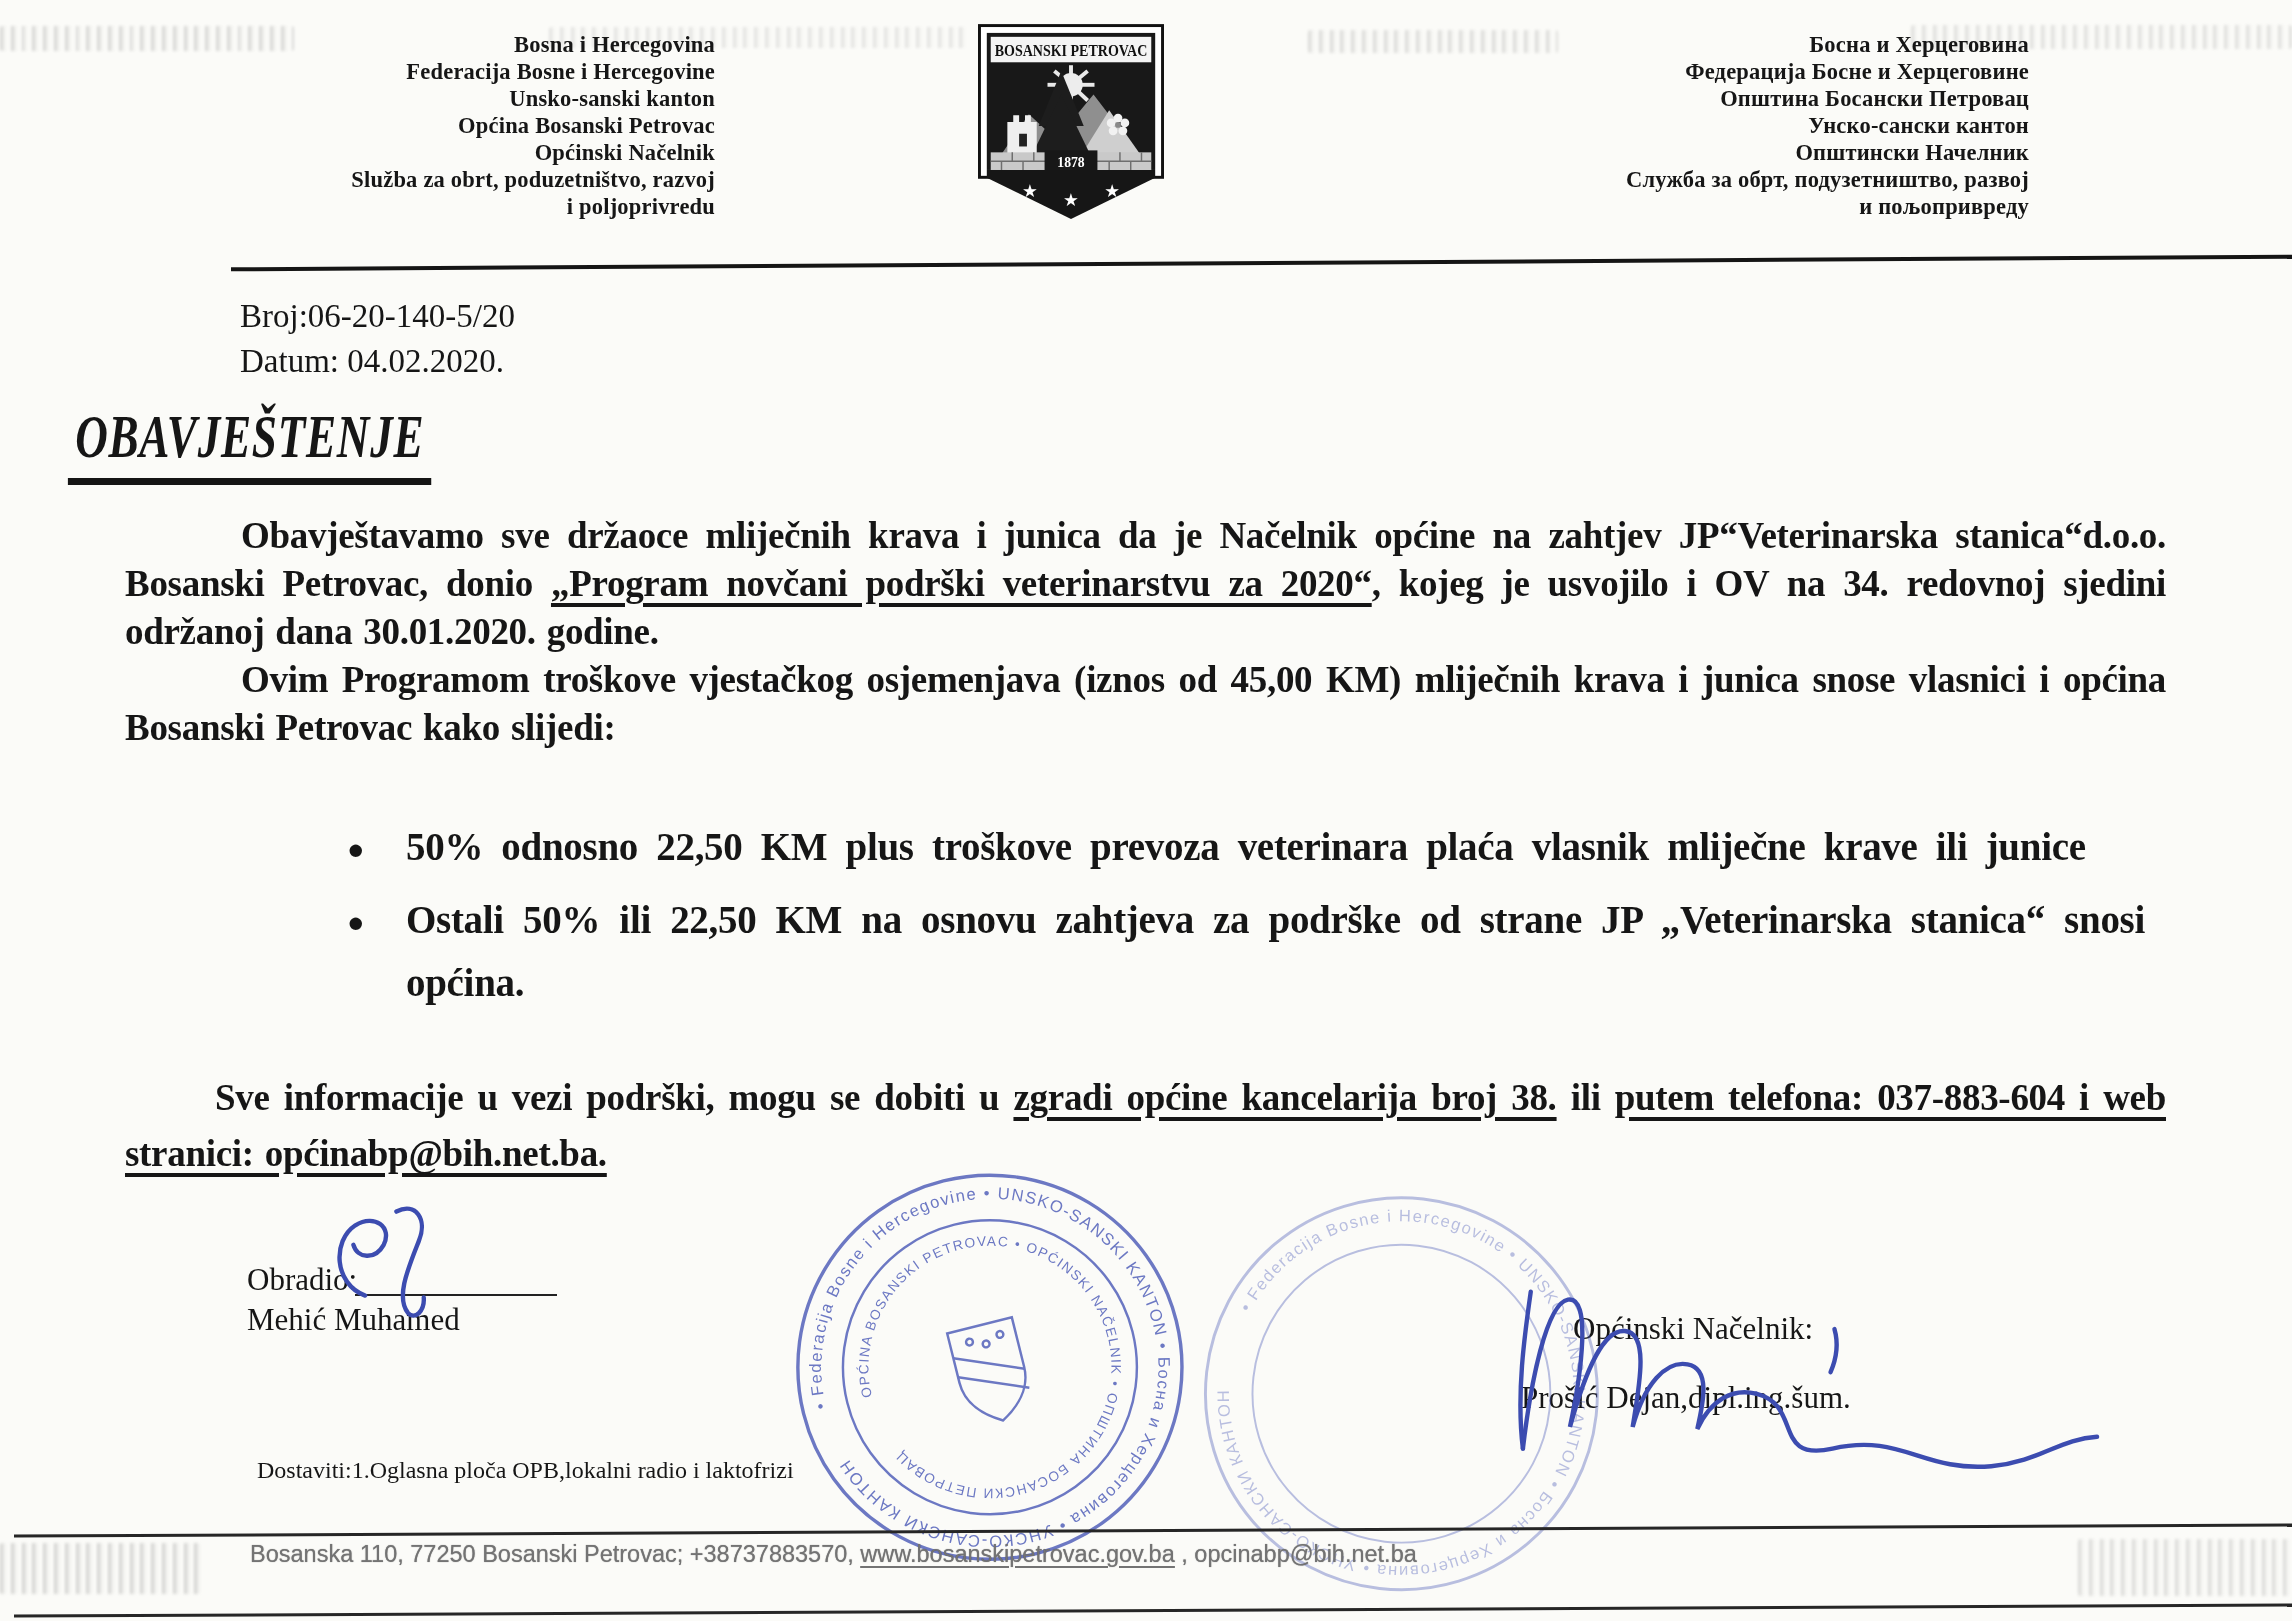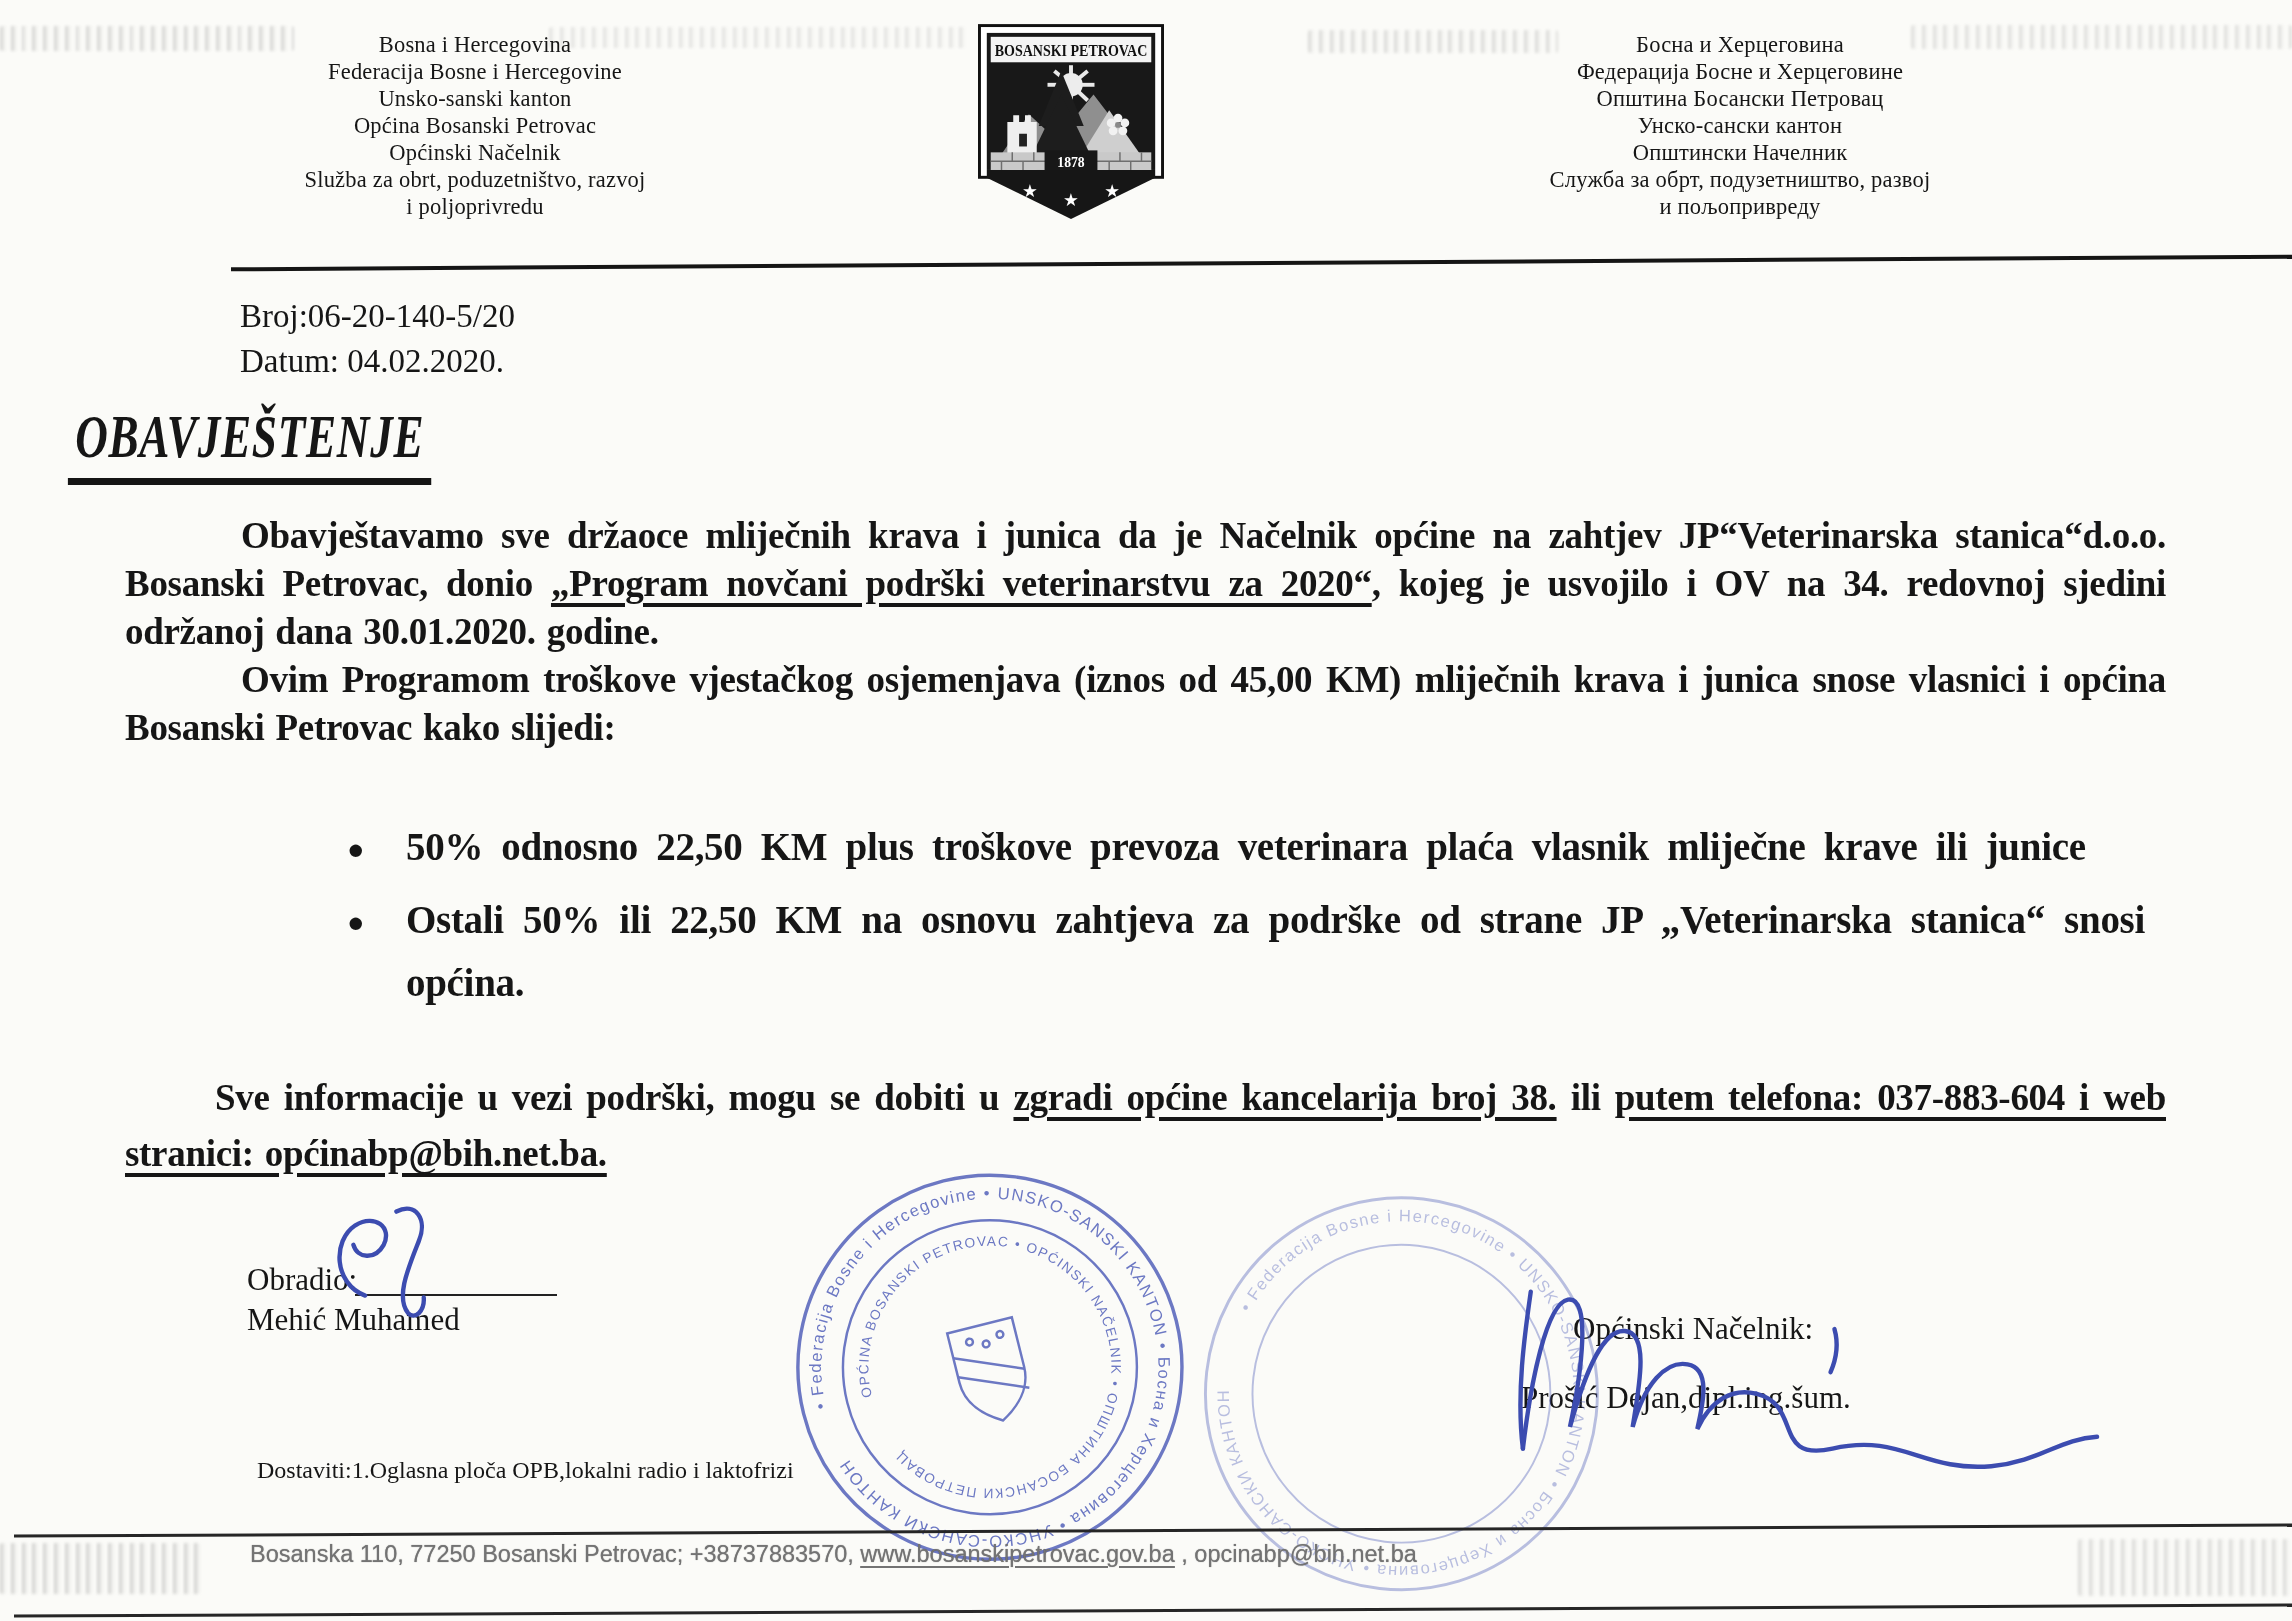--- a/index.html
+++ b/index.html
@@ -9,21 +9,21 @@
     font-family:"Liberation Serif","DejaVu Serif",serif;
     color:#161616;
   }
   .abs{position:absolute;}
   
   .smudge{
     position:absolute; opacity:.45; filter:blur(1.6px); border-radius:2.9px;
     background:repeating-linear-gradient(90deg, rgba(60,60,60,.4) 0 2.9px, rgba(120,120,120,.15) 2.9px 5.9px, rgba(0,0,0,0) 5.9px 10.8px);
   }
   
-  .hdr{position:absolute; text-align:center; font-weight:normal; font-size:22.5px; line-height:27px; letter-spacing:0.2px;}
+  .hdr{position:absolute; text-align:right; font-weight:bold; font-size:22.5px; line-height:27px; letter-spacing:0.2px;}
   .hdr-left{left:235px; top:31px; width:480px;}
   .hdr-right{left:1451px; top:31px; width:578px;}
   .hline{display:block;}
   .rule{position:absolute; left:231px; top:261px; width:2061px; height:3.9px; background:#151515; transform:rotate(-0.35deg);}
   .meta{position:absolute; left:240px; top:294px; font-size:33px; line-height:45px;}
   .meta span{display:block;}
   
   .title-wrap{position:absolute; left:4px; top:370px; width:2293px; margin-top:32px;}
   .title-inner{display:inline-block; transform:scaleX(.74); transform-origin:center;}
   .title-text{

